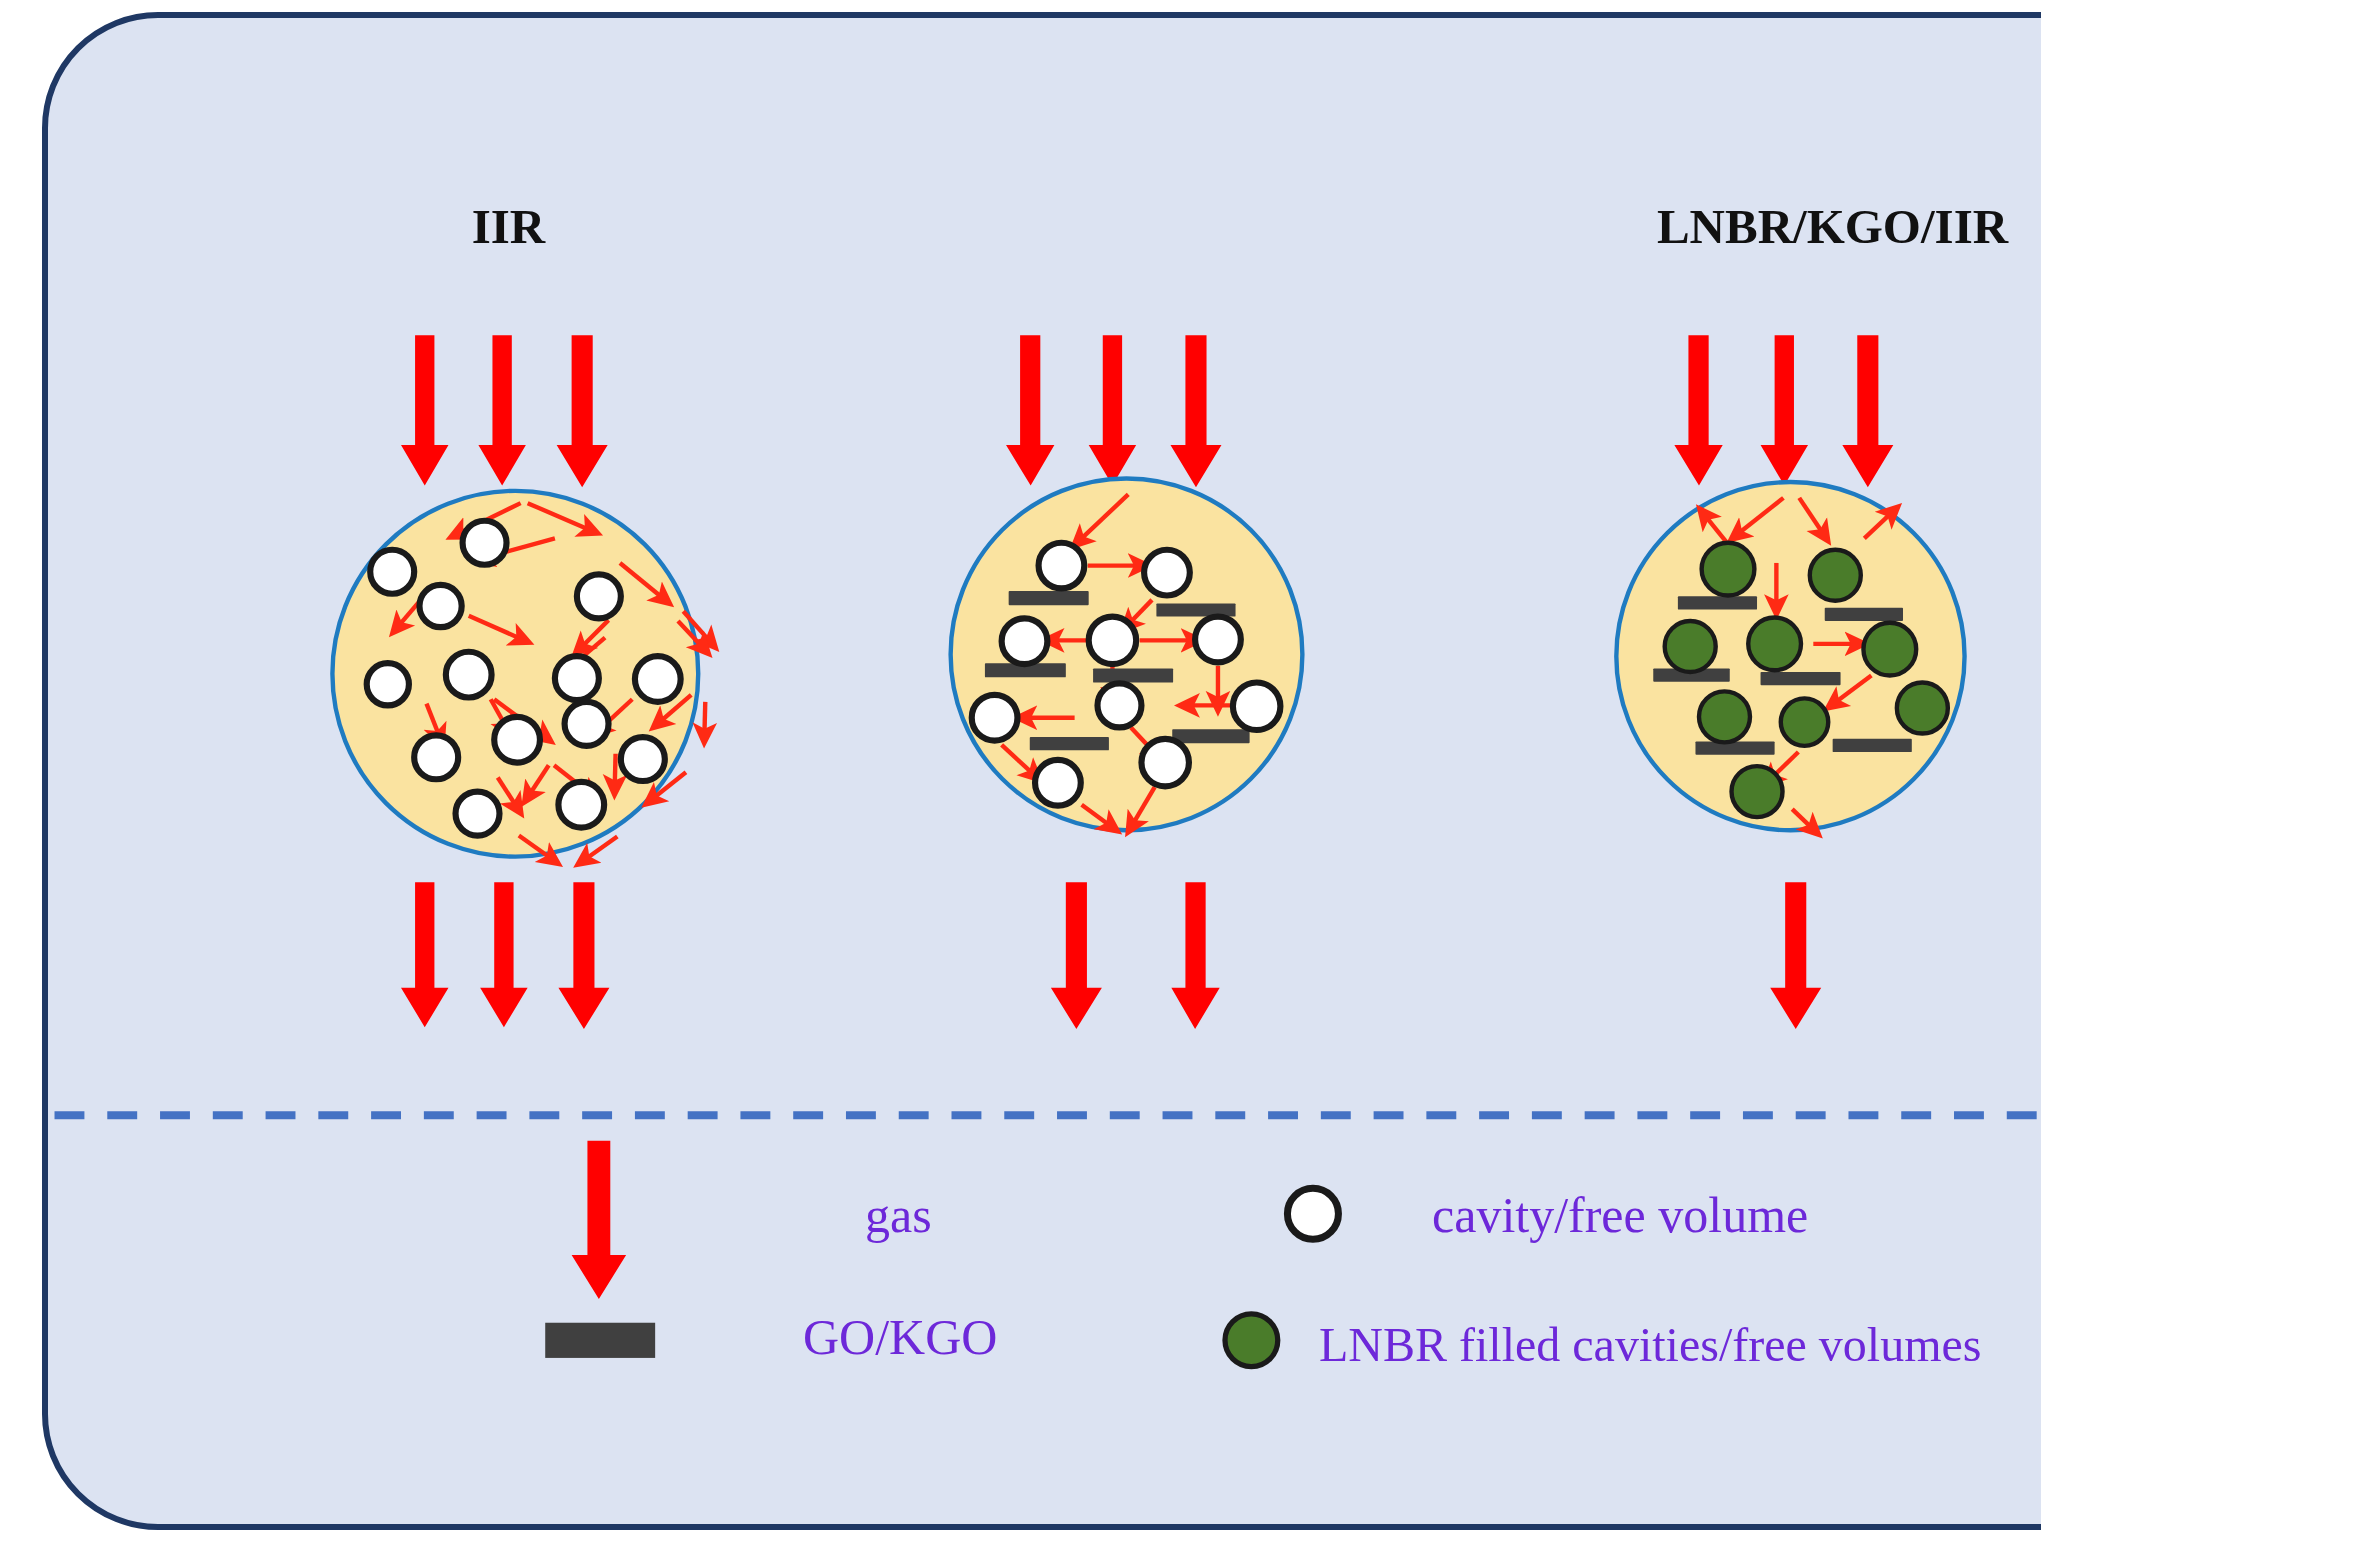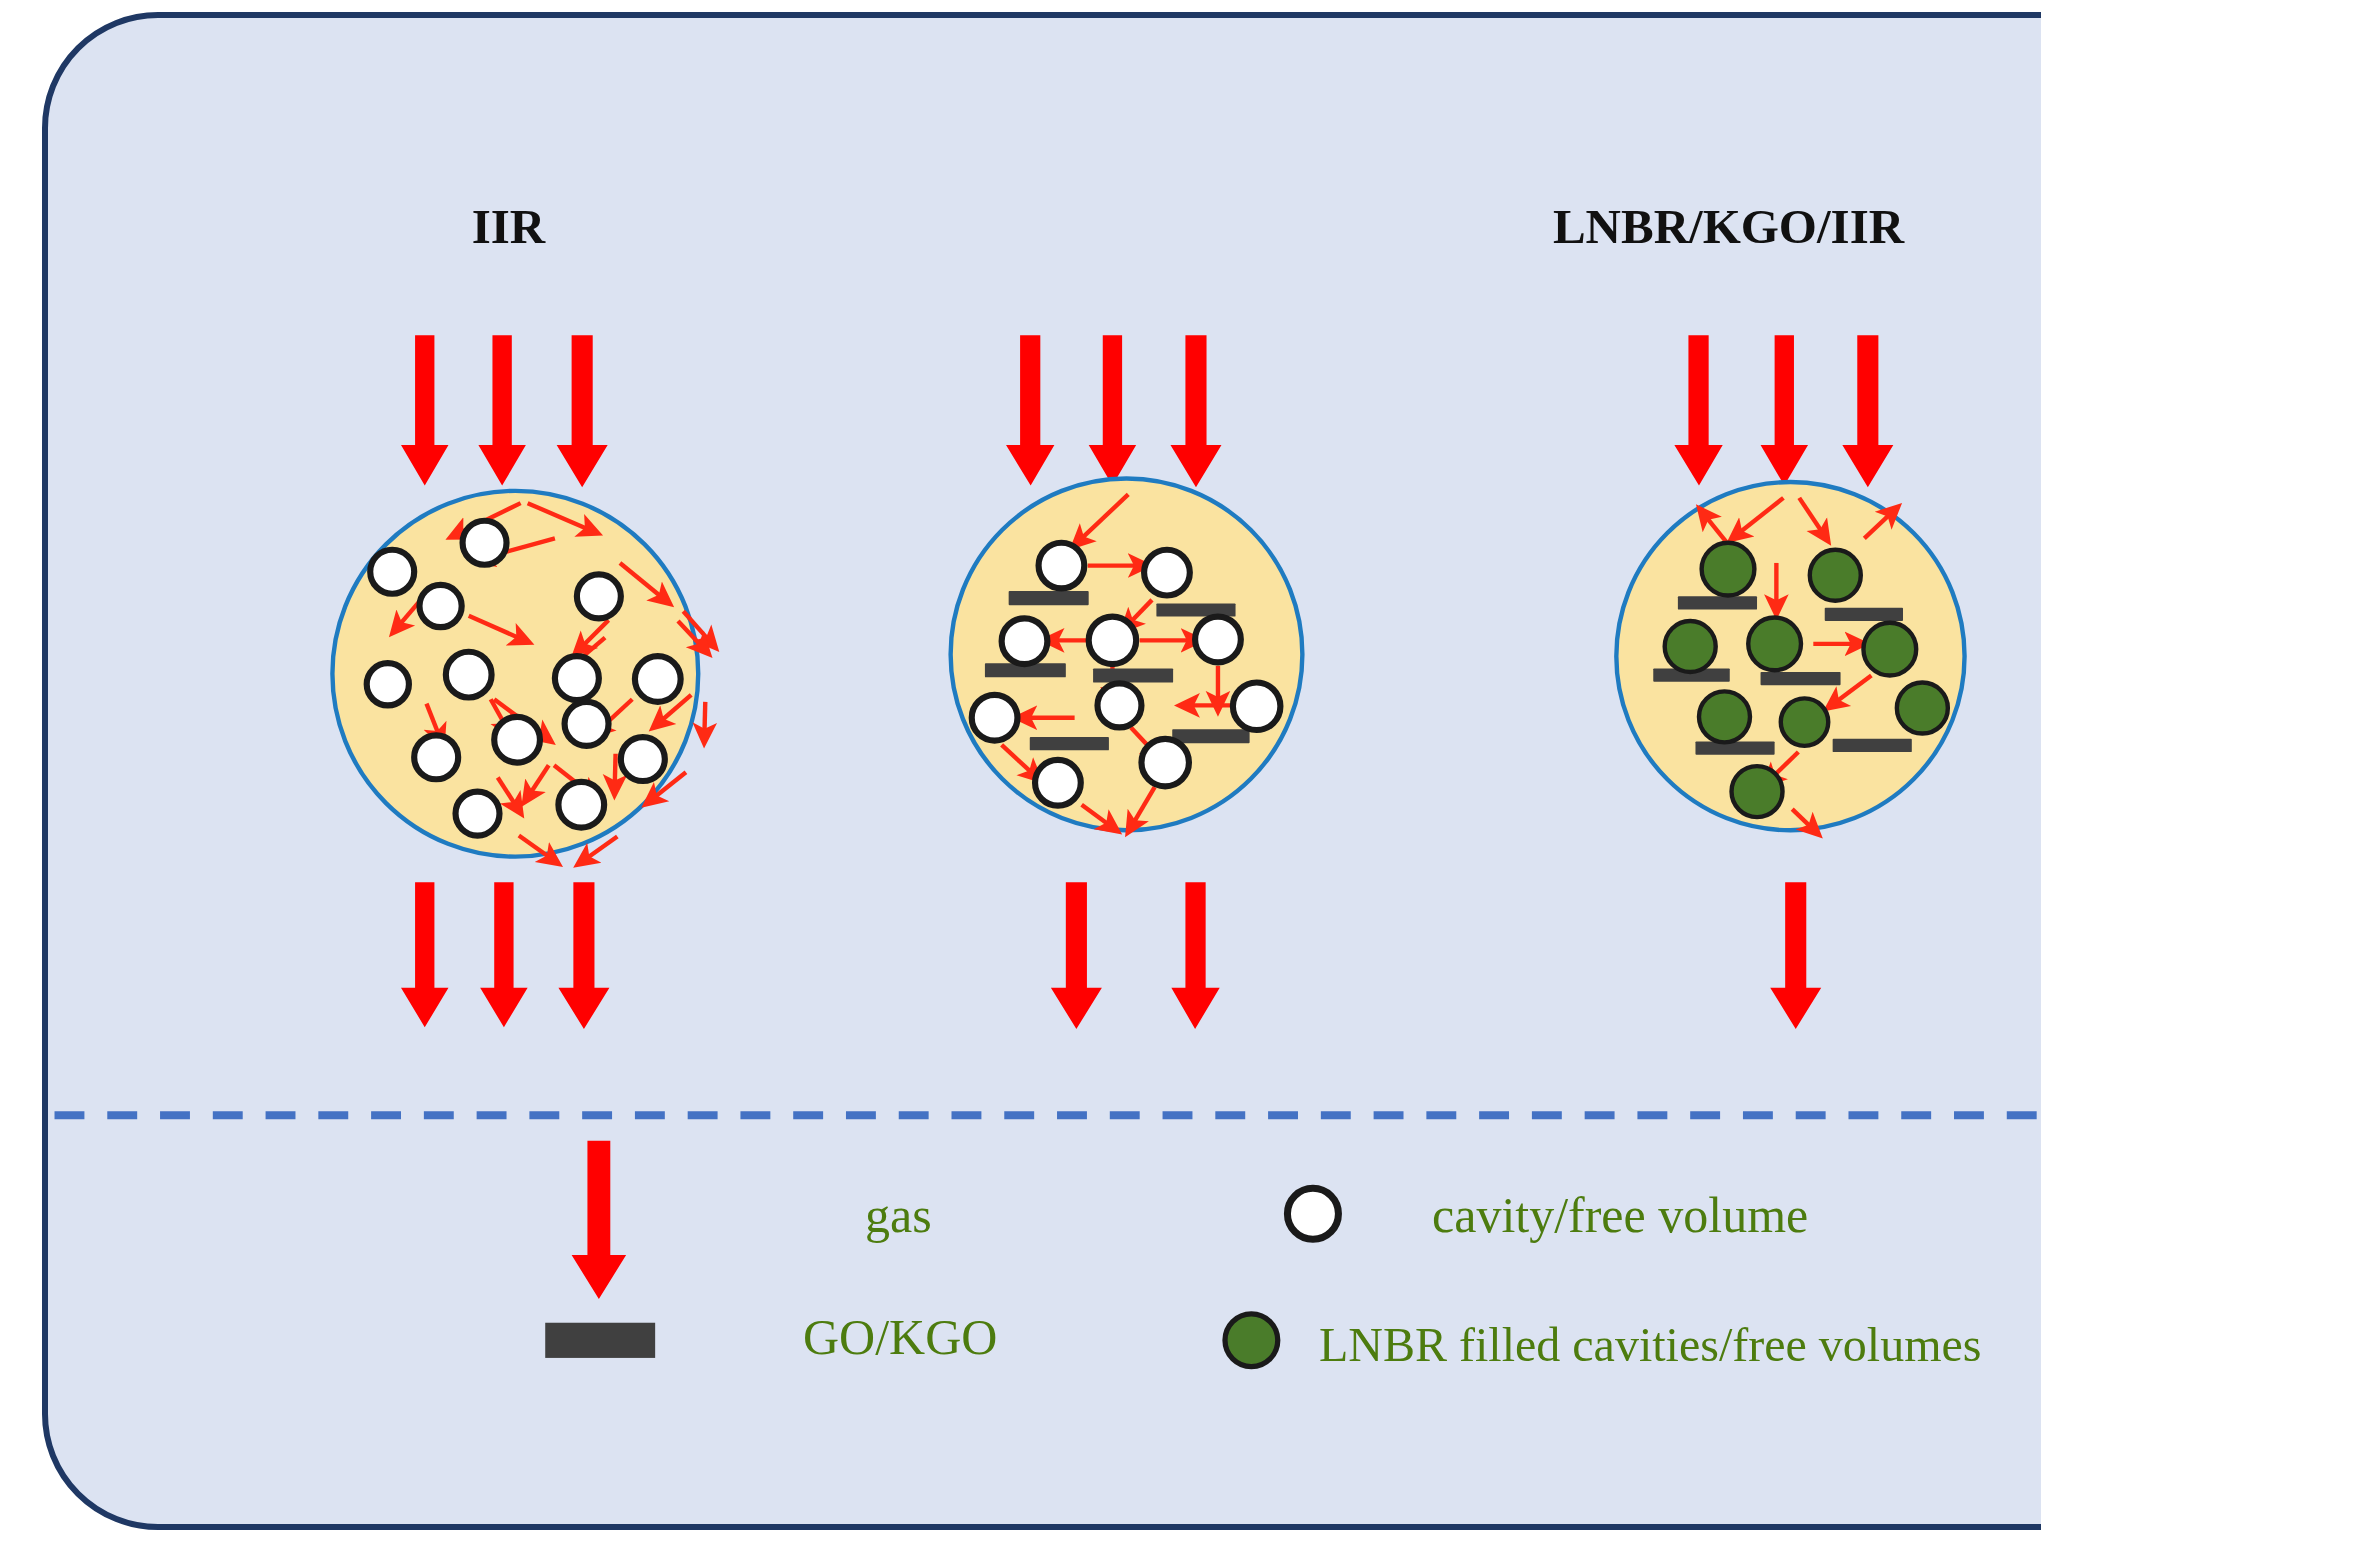--- a/index.html
+++ b/index.html
@@ -39,37 +39,37 @@
   .svg-layer {
     position: absolute;
     left: 0;
     top: 0;
     width: 2377px;
     height: 1548px;
     pointer-events: none;
   }
   .legend-text {
     position: absolute;
-    color: #4d7c0f;
+    color: #6d28d9;
     font-family: "Liberation Serif", serif;
     font-size: 50px;
     white-space: nowrap;
   }
   .legend-text.small {
     font-size: 48px;
   }
 </style>
 </head>
 <body>
 
 <div id="root">
   <div id="panel"></div>
 
   <div class="col-title" style="left:359px; top:198px; width:299px;">IIR</div>
-  <div class="col-title" style="left:1500px; top:198px; width:457px;">LNBR/KGO/IIR</div>
+  <div class="col-title" style="left:1604px; top:198px; width:457px;">LNBR/KGO/IIR</div>
 
   <svg class="svg-layer" viewBox="0 0 2703 1760" xmlns="http://www.w3.org/2000/svg">
     <defs>
       <marker id="rh" markerWidth="7" markerHeight="7" refX="3.2" refY="3.5" orient="auto">
         <path d="M0,0.4 L6.6,3.5 L0,6.6 L1.5,3.5 Z" fill="#ff0000"></path>
       </marker>
       <marker id="rh2" markerWidth="6.2" markerHeight="6.2" refX="2.9" refY="3.1" orient="auto">
         <path d="M0,0.3 L5.9,3.1 L0,5.9 L1.4,3.1 Z" fill="#ff2a14"></path>
       </marker>
     </defs>

